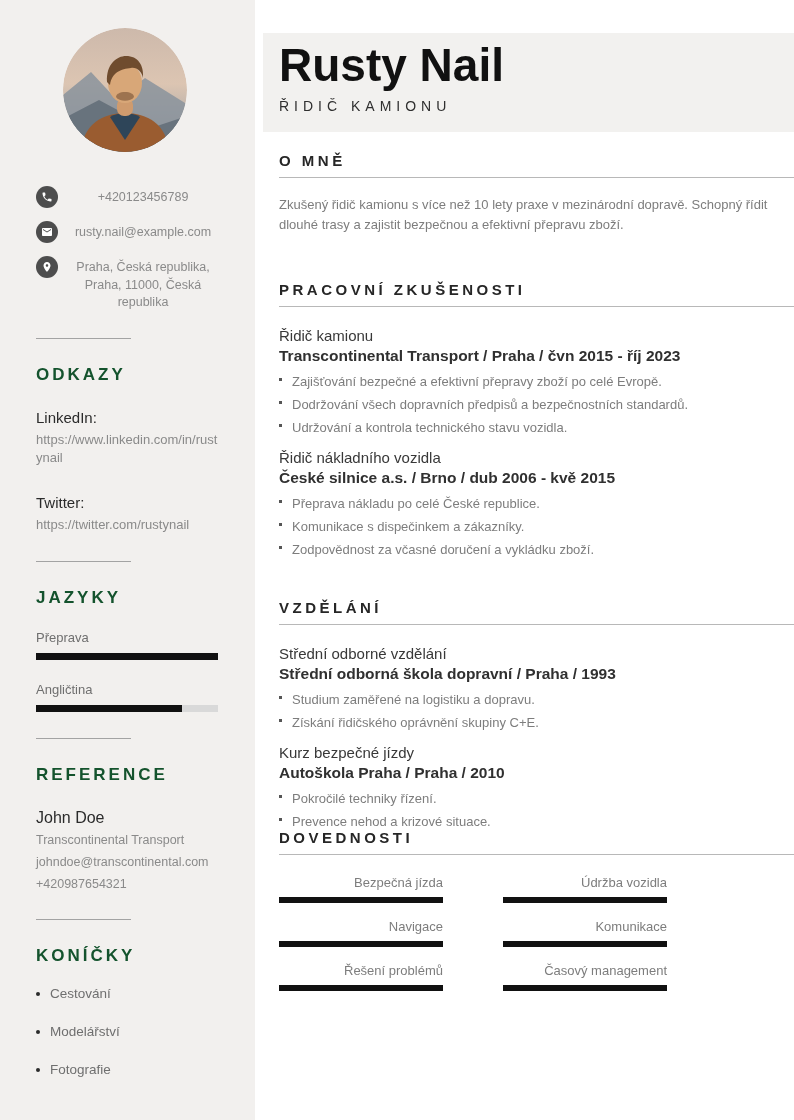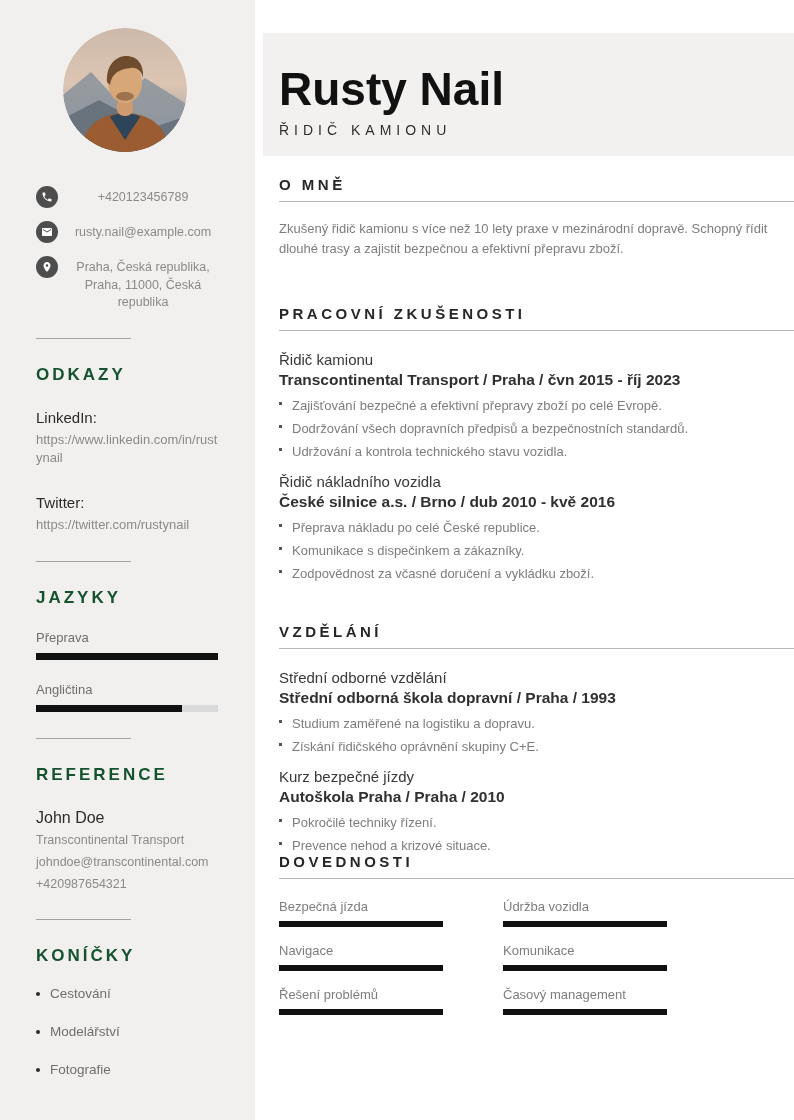--- a/index.html
+++ b/index.html
@@ -38,41 +38,41 @@
   .ref-name{margin-top:24px;font-size:16px;color:#2b2b2b;}
   .ref-line{margin-top:4px;font-size:12.5px;color:var(--lgray);line-height:1.45;
     width:185px;word-break:break-all;}
   .hobbies{margin-top:2px;list-style:none;}
   .hobby{display:flex;align-items:center;gap:10px;margin-top:18px;
     font-size:13.5px;color:#6f6f6f;line-height:20px;}
   .dot{width:4px;height:4px;border-radius:50%;background:#2b2b2b;flex:none;}
 
   
   .main{flex:1;min-width:0;}
-  .band{margin-top:33px;margin-left:8px;background:var(--band-bg);padding:30px 10px 18px 16px;}
+  .band{margin-top:33px;margin-left:8px;background:var(--band-bg);padding:6px 10px 18px 16px;}
   .person-name{font-size:46px;font-weight:700;color:#111;line-height:1.15;}
   .person-title{margin-top:6px;font-size:14px;letter-spacing:5px;color:#2f2f2f;}
   .msection{margin-left:24px;}
   .sec-heading{font-size:15px;font-weight:600;letter-spacing:3.5px;color:#262626;}
   .rule{border:none;border-top:1px solid var(--rule);margin-top:8px;}
   .about{margin-top:20px;}
   .about-text{margin:17px 24px 0 0;font-size:13px;color:var(--gray);line-height:1.55;}
   .exp{margin-top:46px;}
   .entry{margin-top:20px;}
   .entry + .entry{margin-top:14px;}
   .entry-title{font-size:15px;font-weight:500;color:var(--mid);}
   .entry-meta{margin-top:3px;font-size:15.5px;font-weight:600;color:#303030;}
   .bullets{list-style:none;margin-top:10px;}
   .bullets li{display:flex;align-items:center;gap:10px;margin-top:9px;
     font-size:13px;color:var(--gray);line-height:14px;}
   .sq{width:3px;height:3px;background:#555;flex:none;position:relative;top:-3px;}
   .edu{margin-top:42px;}
   .skills{}
   .skill-grid{margin-top:20px;display:grid;grid-template-columns:164px 164px;
-    column-gap:60px;row-gap:16px;}
+    column-gap:60px;row-gap:16px;text-align:right;}
   .skill-name{font-size:13px;color:var(--gray);}
   .skill .bar{width:100%;margin-top:7px;height:6px;}
 </style>
 </head>
 <body>
 
 <div class="page">
 
   <aside class="sidebar">
 
@@ -211,21 +211,21 @@
             </li>
           <li>
               <span class="sq"></span>
               <span>Udržování a kontrola technického stavu vozidla.</span>
             </li>
         </ul>
       </div>
 
       <div class="entry">
         <div class="entry-title">Řidič nákladního vozidla</div>
-        <div class="entry-meta">České silnice a.s. / Brno / dub 2010 - kvě 2016</div>
+        <div class="entry-meta">České silnice a.s. / Brno / dub 2006 - kvě 2015</div>
         <ul class="bullets">
           <li>
               <span class="sq"></span>
               <span>Přeprava nákladu po celé České republice.</span>
             </li>
           <li>
               <span class="sq"></span>
               <span>Komunikace s dispečinkem a zákazníky.</span>
             </li>
           <li>

